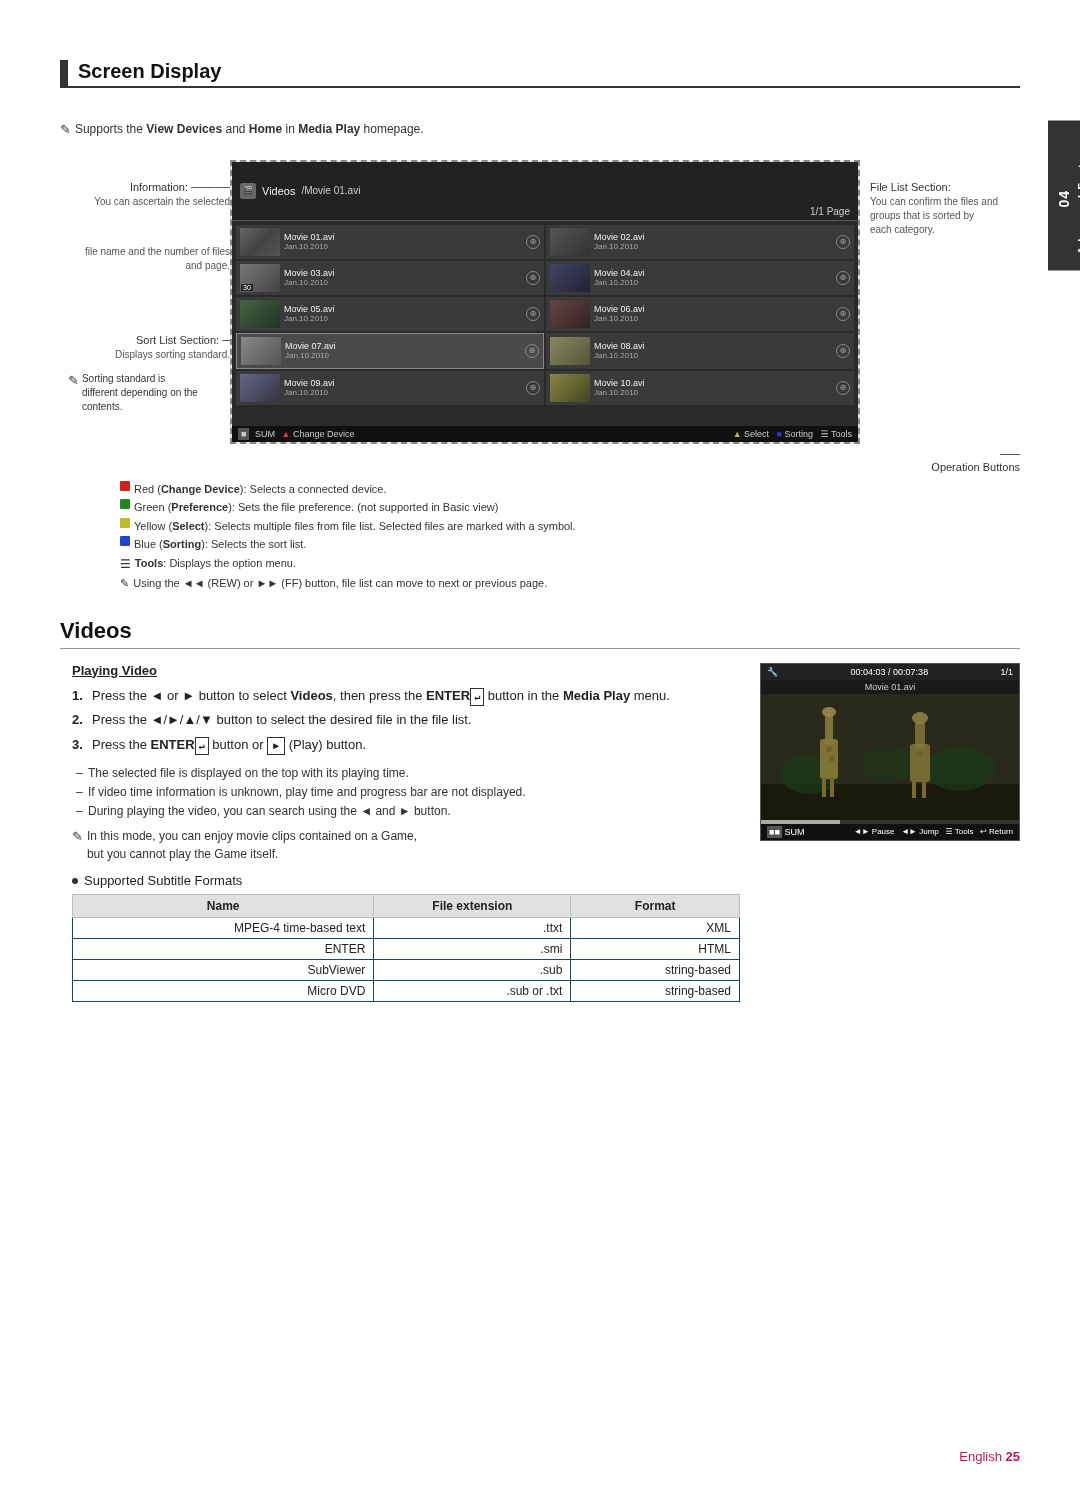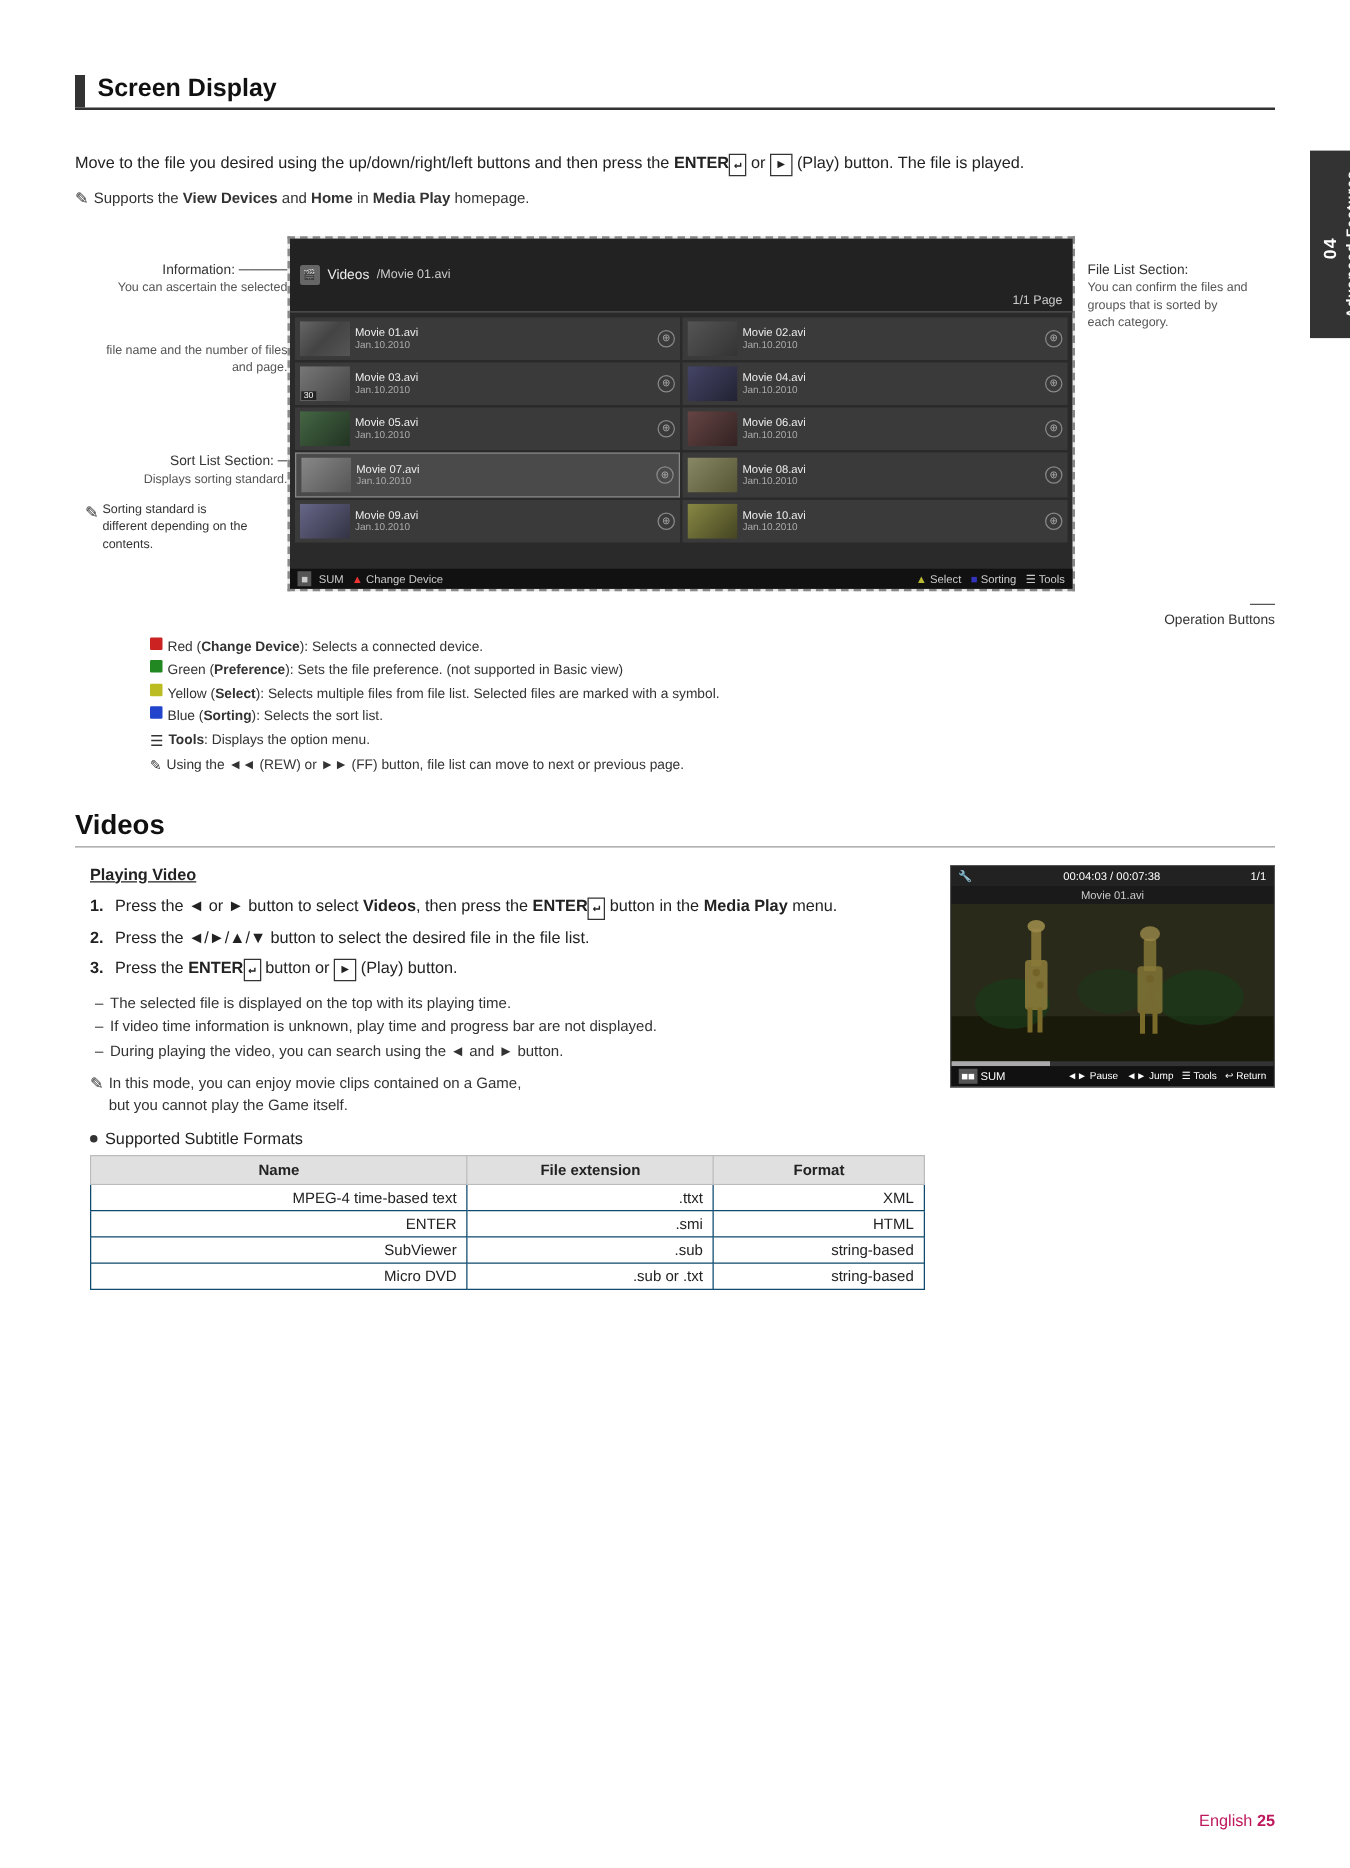--- a/index.html
+++ b/index.html
@@ -448,23 +448,20 @@
   <span>Advanced Features</span>
 </div>
 
 <div class="page-wrapper">
 
   <div class="section-header">
     <div class="section-header-bar"></div>
     <h2 class="section-header-title">Screen Display</h2>
   </div>
 
-  <p class="body-text">
-    Move to the file you desired using the up/down/right/left buttons and then press the <strong>ENTER<span class="enter-icon">↵</span></strong> or <span class="play-icon">►</span> (Play) button. The file is played.
-  </p>
 
   <div class="note-text">
     <span class="note-icon">✎</span>
     <span>Supports the <strong>View Devices</strong> and <strong>Home</strong> in <strong>Media Play</strong> homepage.</span>
   </div>
 
   <div class="diagram-container">
 
     <div class="labels-left-col">
       <div style="margin-bottom: 8px; text-align: right; font-size:11px; line-height:1.4;">

